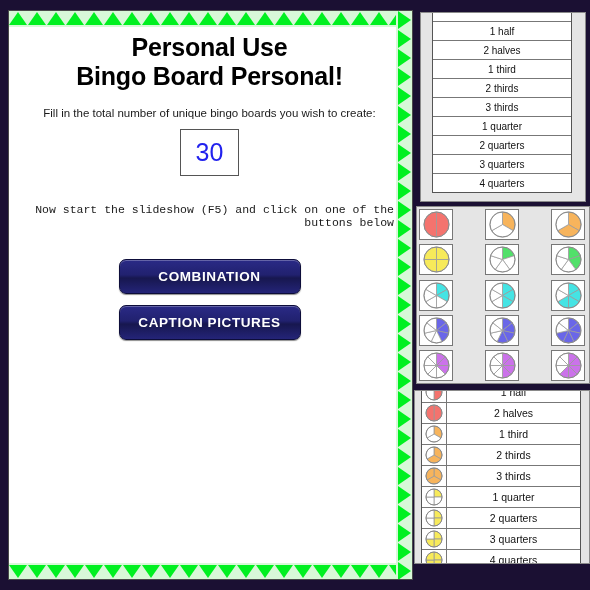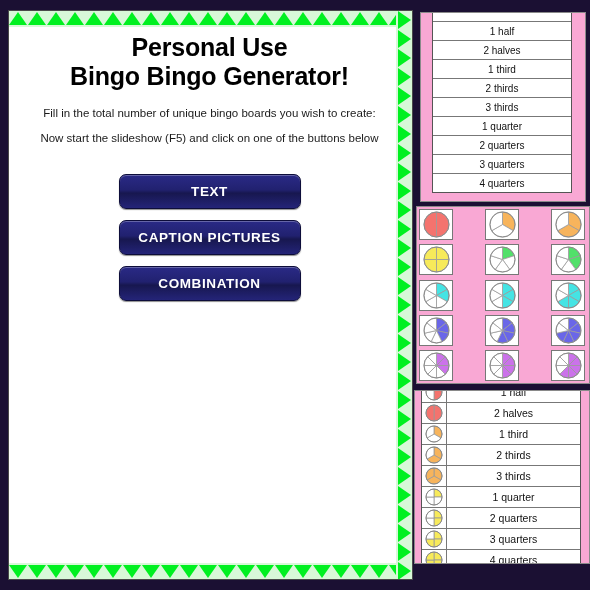--- a/index.html
+++ b/index.html
@@ -58,35 +58,35 @@
     margin-top:15px;
     padding:0 14px;
   }
   .numbox{
     width:57px;height:45px;margin:7px auto 0;
     border:1px solid #555;background:#fff;
     display:flex;align-items:center;justify-content:center;
     color:#2222ee;font-size:25px;
   }
   .instr2{
-    text-align:center;font-size:11.5px;color:#1a1a1a;margin-top:10px;
+    text-align:right;font-size:11.5px;color:#1a1a1a;margin-top:27px;font-family:Liberation Mono, monospace;
   }
   .btns{margin-top:30px;display:flex;flex-direction:column;align-items:center;gap:11px;}
   .btn{
     width:180px;height:33px;border-radius:7px;
     background:linear-gradient(to bottom,#2a2a86 0%,#21216f 45%,#17174f 55%,#242478 100%);
     border:1px solid #0d0d3a;
     box-shadow:0 1px 1px rgba(0,0,0,.45), inset 0 1px 0 rgba(255,255,255,.28);
     color:#fff;font-size:13.5px;font-weight:bold;letter-spacing:.6px;
     display:flex;align-items:center;justify-content:center;
     cursor:pointer;
   }
 
   
-  .panel{position:absolute;background:#f9a8d4;border:1px solid #8a8a8a;overflow:hidden;}
+  .panel{position:absolute;background:#e5e5e5;border:1px solid #8a8a8a;overflow:hidden;}
   .p-top{left:420px;top:12px;width:164px;height:188px;}
   .p-mid{left:416px;top:206px;width:172px;height:176px;}
   .p-bot{left:414px;top:390px;width:174px;height:172px;}
 
   
   .wordlist{position:absolute;left:11px;top:-11px;width:138px;border:1px solid #555;background:#fff;}
   .wl-row{
     height:18px;border-bottom:1px solid #777;
     display:flex;align-items:center;justify-content:center;
     font-size:10px;color:#111;
@@ -194,32 +194,32 @@
         <div class="t" style="top: 494px;"></div>
         <div class="t" style="top: 513px;"></div>
         <div class="t" style="top: 532px;"></div>
         <div class="t" style="top: 551px;"></div>
       </div>
 
     <div class="slide-inner">
 
       <div class="title">
         <div>Personal Use</div>
-        <div>Bingo Bingo Generator!</div>
+        <div>Bingo Board Personal!</div>
       </div>
 
 
       <div class="instr">Fill in the total number of unique bingo boards you wish to create:</div>
+      <div class="numbox">30</div>
 
       <div class="instr2">Now start the slideshow (F5) and click on one of the buttons below</div>
 
       <div class="btns">
-        <div class="btn">TEXT</div>
+        <div class="btn">COMBINATION</div>
         <div class="btn">CAPTION PICTURES</div>
-        <div class="btn">COMBINATION</div>
       </div>
 
     </div>
   </div>
 
   <div class="panel p-top">
     <div class="wordlist" id="wordList">
         <div class="wl-row"></div>
         <div class="wl-row">1 half</div>
         <div class="wl-row">2 halves</div>

